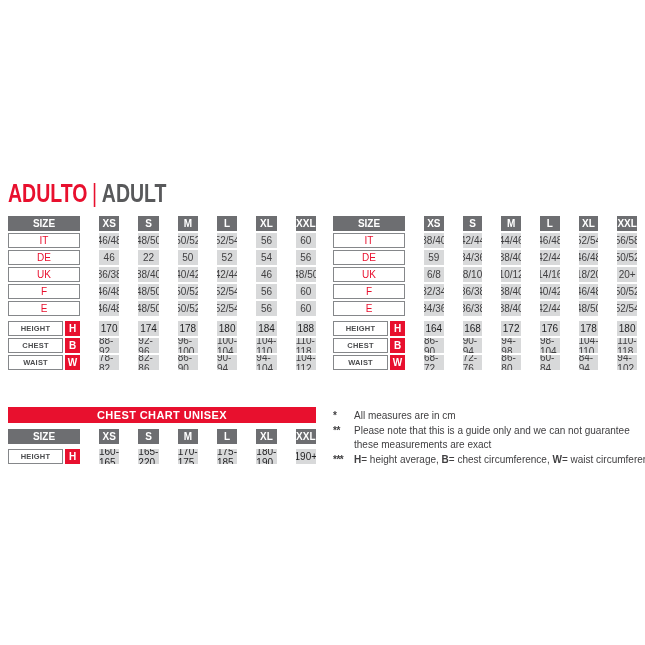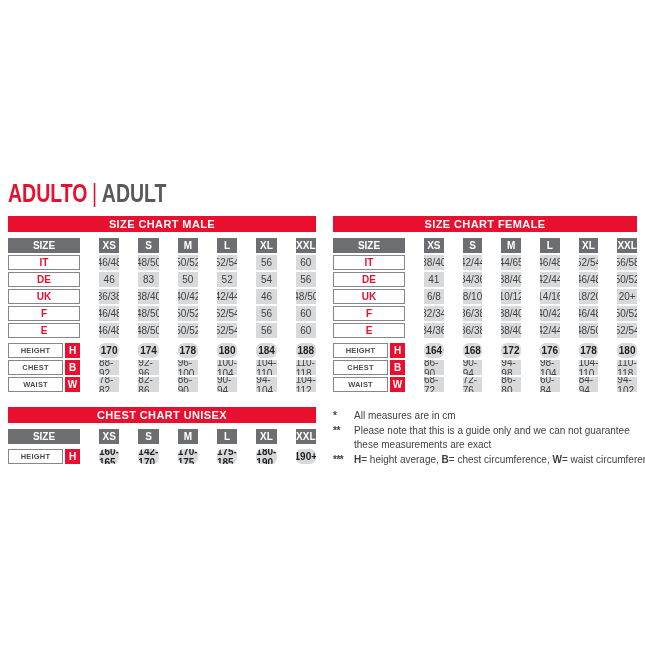--- a/index.html
+++ b/index.html
@@ -36,24 +36,24 @@
     display:grid;grid-template-columns:72px repeat(6,1fr);
     column-gap:19px;height:15px;margin-bottom:2px;
   }
   .cell{
     display:flex;align-items:center;justify-content:center;
     font-size:10px;box-sizing:border-box;overflow:hidden;
   }
   .hcell{background:var(--hdr-gray);color:#ffffff;font-weight:bold;}
   .label-cell{
     background:#ffffff;border:1px solid var(--border-gray);
-    color:var(--red);font-weight:bold;
+    color:var(--red);font-weight:normal;
   }
   .data-cell{background:var(--cell-gray);color:var(--txt-dark);}
-  .data-cell.bold{font-weight:bold;color:#1F1F21;border-radius:6px;}
+  .data-cell.bold{font-weight:normal;color:#1F1F21;}
   .measure-row.first{margin-top:5px;}
   .label-wrap{display:grid;grid-template-columns:1fr 15px;column-gap:2px;height:15px;}
   .m-label{
     background:#ffffff;border:1px solid var(--border-gray);color:#4B4C4E;
     font-weight:bold;font-size:7.5px;letter-spacing:.2px;
     display:flex;align-items:center;justify-content:center;box-sizing:border-box;
   }
   .badge{
     background:var(--red);color:#ffffff;font-weight:bold;font-size:10px;
     display:flex;align-items:center;justify-content:center;
@@ -70,21 +70,20 @@
   .fn-text b{font-weight:bold;}
 </style>
 </head>
 <body>
 
 <div class="page">
 
   <h1 class="page-title"><span class="t-red">ADULTO</span><span class="t-sep">|</span><span class="t-gray">ADULT</span></h1>
 
   <section class="size-table" style="left:8px;top:216px;width:308px;">
-    <div class="t-header">SIZE CHART MALE</div>
     <div class="t-body">
         <div class="row">
           <div class="cell hcell">SIZE</div>
           <div class="cell hcell">XS</div>
           <div class="cell hcell">S</div>
           <div class="cell hcell">M</div>
           <div class="cell hcell">L</div>
           <div class="cell hcell">XL</div>
           <div class="cell hcell">XXL</div>
         </div>
@@ -93,21 +92,21 @@
           <div class="cell data-cell">46/48</div>
           <div class="cell data-cell">48/50</div>
           <div class="cell data-cell">50/52</div>
           <div class="cell data-cell">52/54</div>
           <div class="cell data-cell">56</div>
           <div class="cell data-cell">60</div>
         </div>
         <div class="row">
           <div class="cell label-cell">DE</div>
           <div class="cell data-cell">46</div>
-          <div class="cell data-cell">83</div>
+          <div class="cell data-cell">22</div>
           <div class="cell data-cell">50</div>
           <div class="cell data-cell">52</div>
           <div class="cell data-cell">54</div>
           <div class="cell data-cell">56</div>
         </div>
         <div class="row">
           <div class="cell label-cell">UK</div>
           <div class="cell data-cell">36/38</div>
           <div class="cell data-cell">38/40</div>
           <div class="cell data-cell">40/42</div>
@@ -166,43 +165,42 @@
           <div class="cell data-cell">82-86</div>
           <div class="cell data-cell">86-90</div>
           <div class="cell data-cell">90-94</div>
           <div class="cell data-cell">94-104</div>
           <div class="cell data-cell">104-112</div>
         </div>
       </div>
   </section>
 
   <section class="size-table" style="left:333px;top:216px;width:304px;">
-    <div class="t-header">SIZE CHART FEMALE</div>
     <div class="t-body">
         <div class="row">
           <div class="cell hcell">SIZE</div>
           <div class="cell hcell">XS</div>
           <div class="cell hcell">S</div>
           <div class="cell hcell">M</div>
           <div class="cell hcell">L</div>
           <div class="cell hcell">XL</div>
           <div class="cell hcell">XXL</div>
         </div>
         <div class="row">
           <div class="cell label-cell">IT</div>
           <div class="cell data-cell">38/40</div>
           <div class="cell data-cell">42/44</div>
-          <div class="cell data-cell">44/65</div>
+          <div class="cell data-cell">44/46</div>
           <div class="cell data-cell">46/48</div>
           <div class="cell data-cell">52/54</div>
           <div class="cell data-cell">56/58</div>
         </div>
         <div class="row">
           <div class="cell label-cell">DE</div>
-          <div class="cell data-cell">41</div>
+          <div class="cell data-cell">59</div>
           <div class="cell data-cell">34/36</div>
           <div class="cell data-cell">38/40</div>
           <div class="cell data-cell">42/44</div>
           <div class="cell data-cell">46/48</div>
           <div class="cell data-cell">50/52</div>
         </div>
         <div class="row">
           <div class="cell label-cell">UK</div>
           <div class="cell data-cell">6/8</div>
           <div class="cell data-cell">8/10</div>
@@ -279,21 +277,21 @@
           <div class="cell hcell">L</div>
           <div class="cell hcell">XL</div>
           <div class="cell hcell">XXL</div>
         </div>
         <div class="row measure-row first">
           <div class="label-wrap">
             <div class="m-label">HEIGHT</div>
             <div class="badge">H</div>
           </div>
           <div class="cell data-cell bold">160-165</div>
-          <div class="cell data-cell bold">142-170</div>
+          <div class="cell data-cell bold">165-220</div>
           <div class="cell data-cell bold">170-175</div>
           <div class="cell data-cell bold">175-185</div>
           <div class="cell data-cell bold">180-190</div>
           <div class="cell data-cell bold">190+</div>
         </div>
       </div>
   </section>
 
   <aside class="footnotes">
     <div class="fn">

